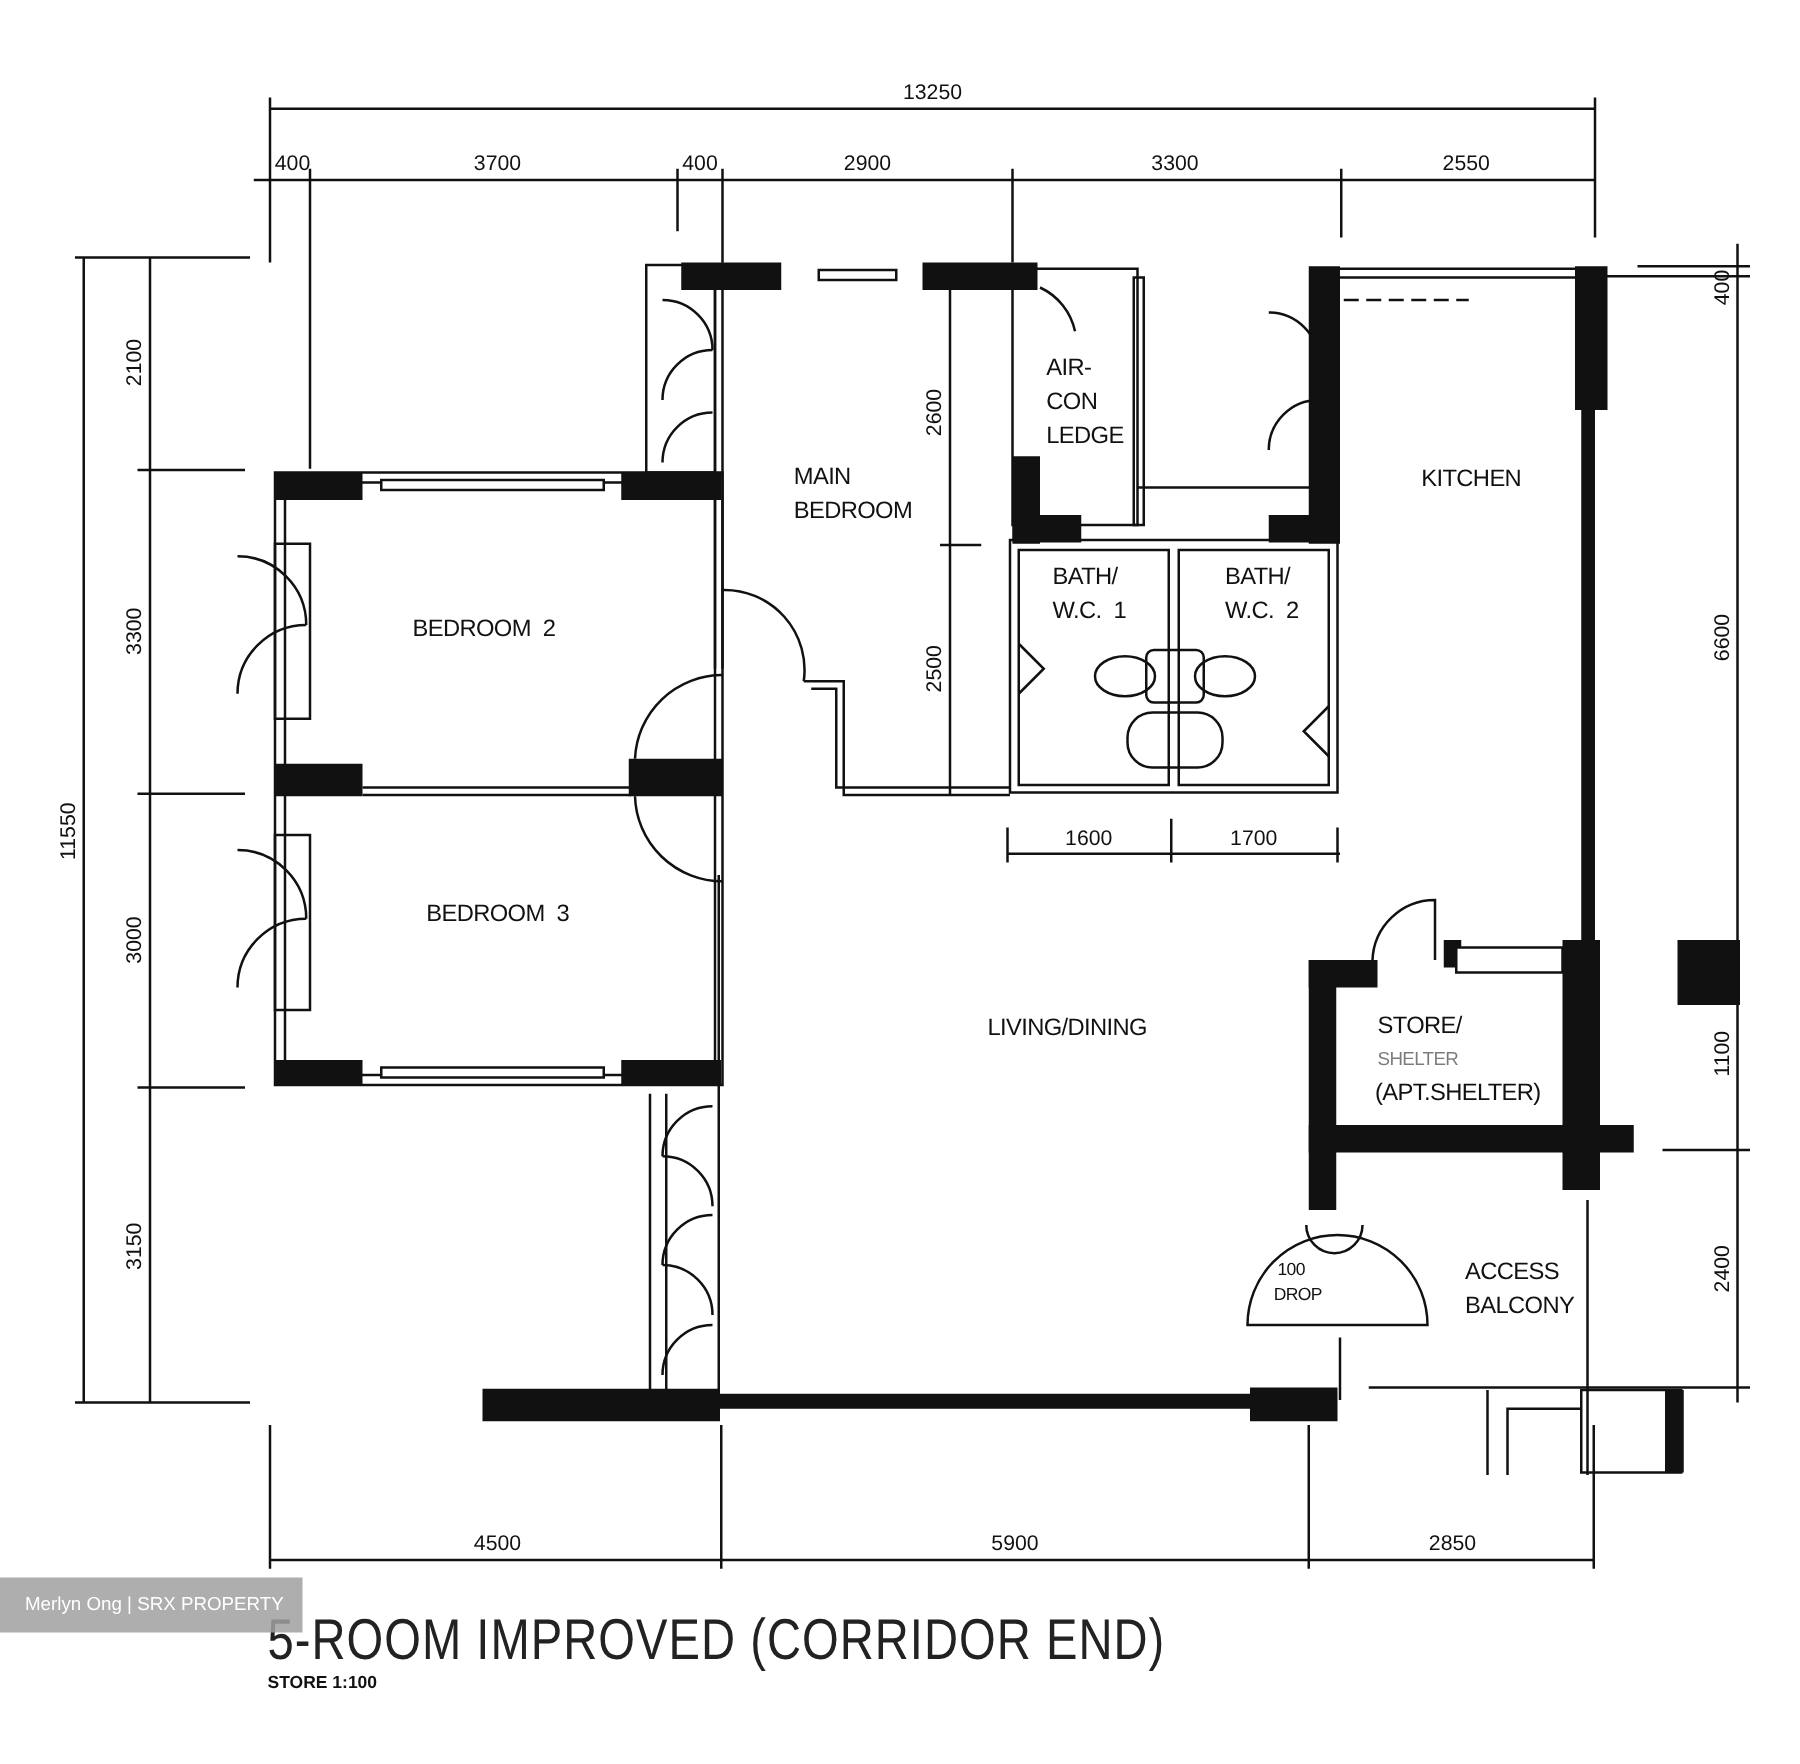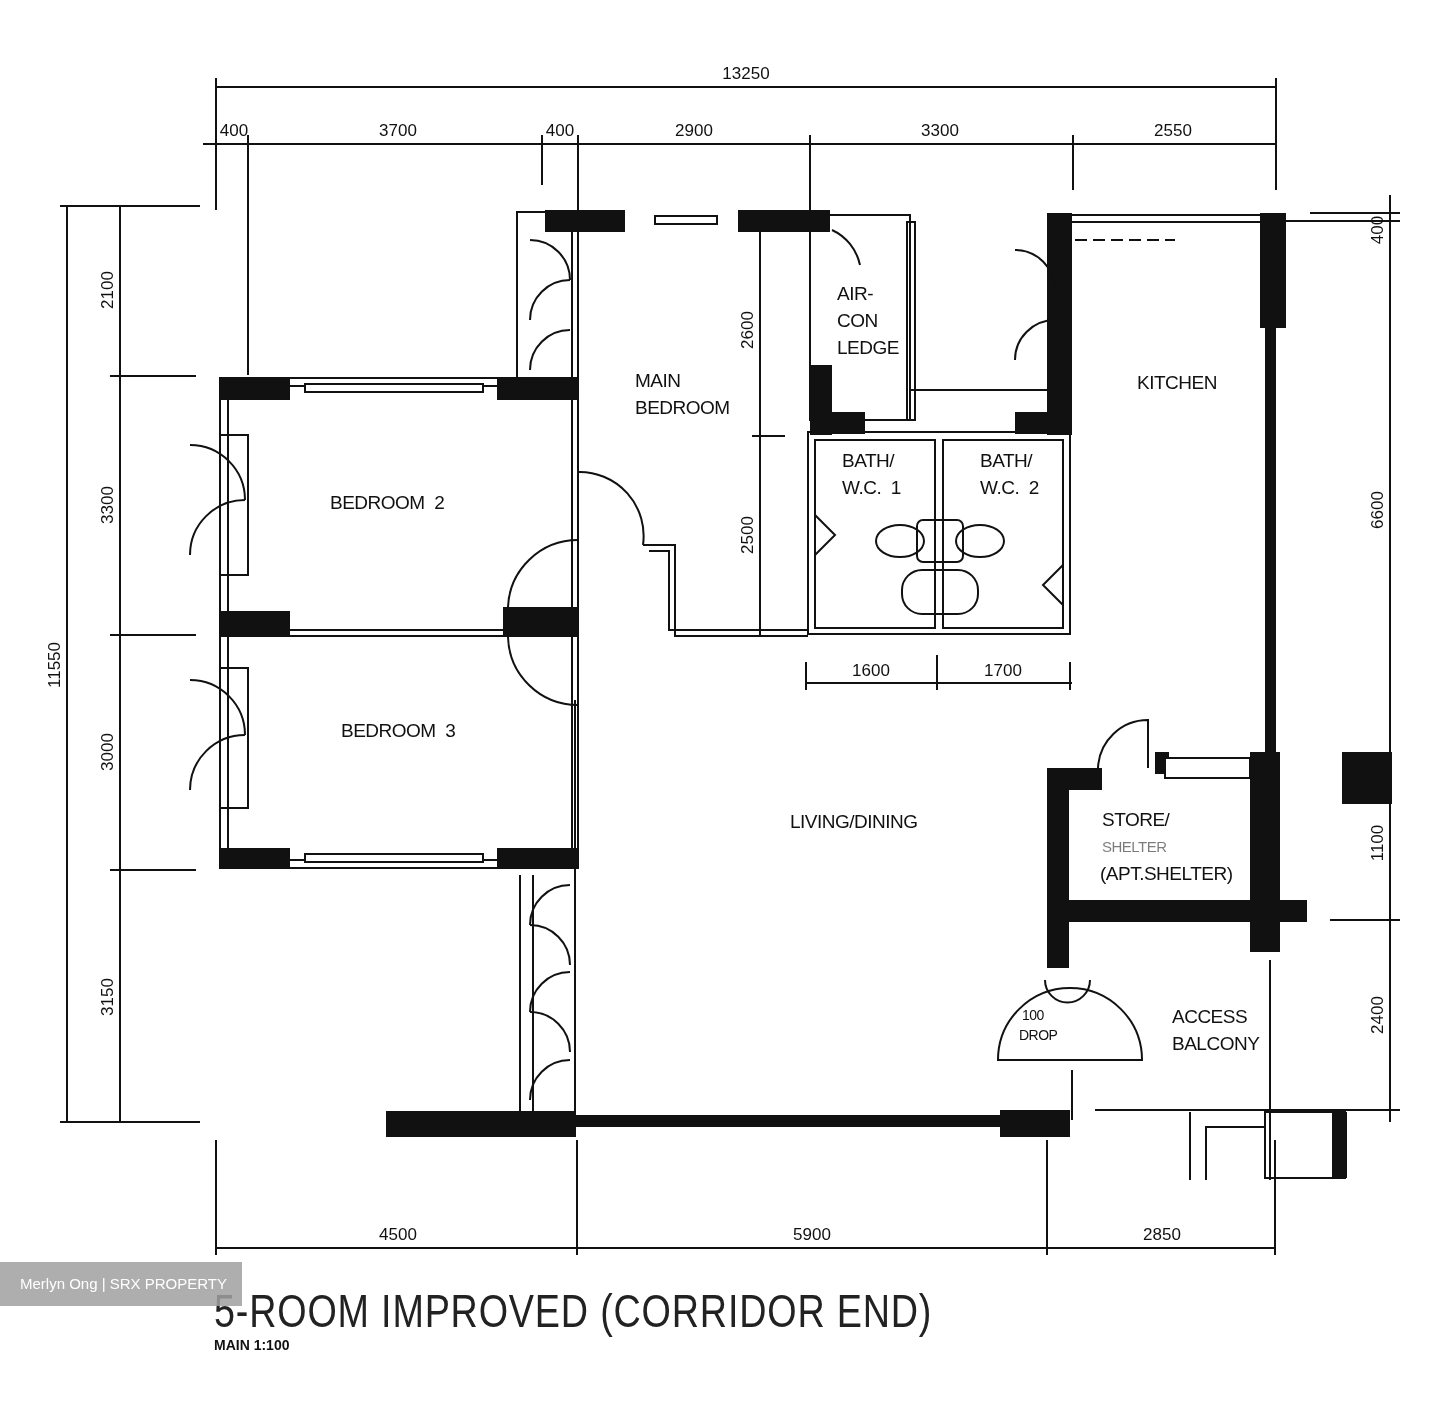--- a/index.html
+++ b/index.html
@@ -199,14 +199,14 @@
   <text class="room" x="1102" y="826">STORE/</text>
   <text class="room" x="1102" y="852" style="opacity:0.55;font-size:15px">SHELTER</text>
   <text class="room" x="1100" y="880">(APT.SHELTER)</text>
   <text class="room" x="1172" y="1023">ACCESS</text>
   <text class="room" x="1172" y="1050">BALCONY</text>
   <text class="room small" x="1022" y="1020">100</text>
   <text class="room small" x="1019" y="1040">DROP</text>
 </svg>
 
 <div class="title">5-ROOM IMPROVED (CORRIDOR END)</div>
-<div class="scale">MAIN 1:100</div>
+<div class="scale">STORE 1:100</div>
 <div class="watermark">Merlyn Ong | SRX PROPERTY</div>
 
 </body></html>

